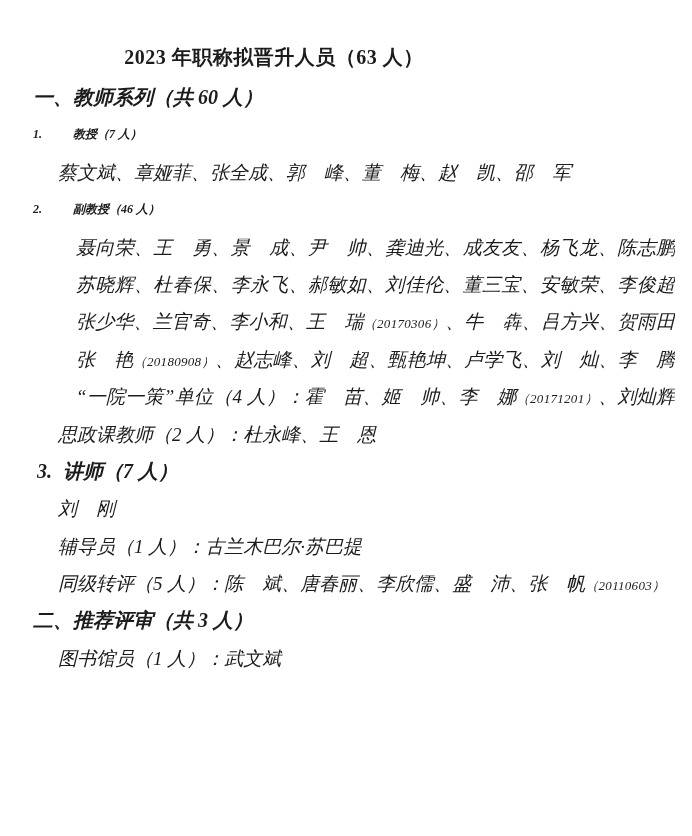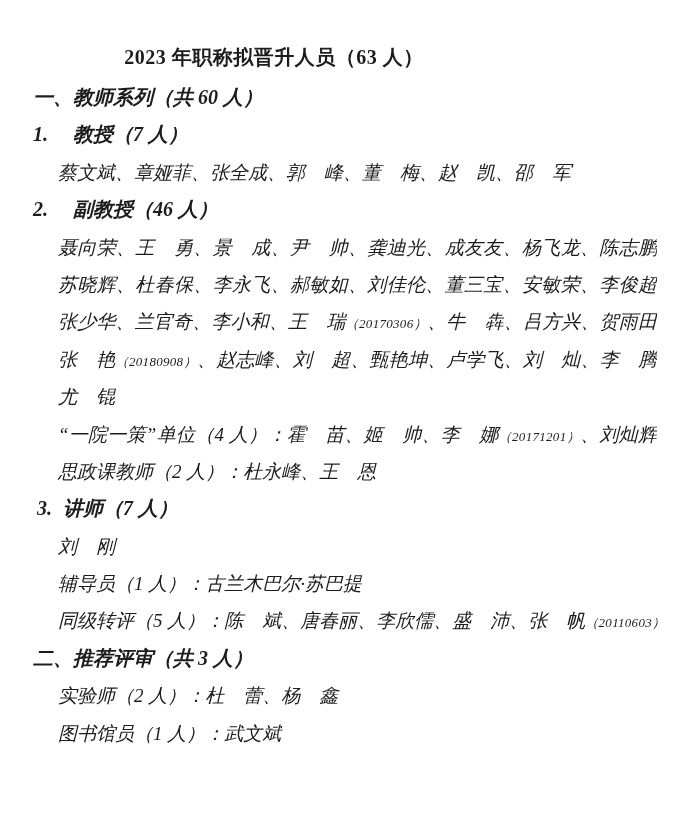--- a/index.html
+++ b/index.html
@@ -33,21 +33,21 @@
   }
   
   .line.heading {
     font-weight: bold;
     font-size: 20px;
     padding-left: 33px;
   }
   
   .line.numbered {
     font-weight: bold;
-    font-size: 20px;
+    font-size: 12px;
     padding-left: 33px;
   }
   .line.numbered .marker {
     display: inline-block;
     width: 40px;
   }
   
   .line.numbered-tight {
     font-weight: bold;
     font-size: 20px;
@@ -58,21 +58,21 @@
     width: 26px;
   }
   
   .line.text {
     font-size: 19px;
     padding-left: 58px;
   }
   
   .line.text-justified {
     font-size: 19px;
-    padding-left: 58px;
+    padding-left: 76px;
     width: 599px;
     text-align: justify;
     text-align-last: justify;
     -moz-text-align-last: justify;
     white-space: normal;
     overflow: hidden;
     height: 37.4px;
   }
   
   .line.text-long {
@@ -91,24 +91,22 @@
   <div class="doc-title">2023 年职称拟晋升人员（63 人）</div>
   <div>
       <div class="line heading"><span class="seg-text">一、教师系列（共 60 人）</span></div>
       <div class="line numbered"><span class="marker">1.</span><span class="seg-text">教授（7 人）</span></div>
       <div class="line text"><span class="seg-text">蔡文斌、章娅菲、张全成、郭　峰、董　梅、赵　凯、邵　军</span></div>
       <div class="line numbered"><span class="marker">2.</span><span class="seg-text">副教授（46 人）</span></div>
       <div class="line text-justified"><span class="seg-text">聂向荣、王　勇、景　成、尹　帅、龚迪光、成友友、杨飞龙、陈志鹏</span></div>
       <div class="line text-justified"><span class="seg-text">苏晓辉、杜春保、李永飞、郝敏如、刘佳伦、董三宝、安敏荣、李俊超</span></div>
       <div class="line text-justified"><span class="seg-text">张少华、兰官奇、李小和、王　瑞</span><span class="seg-small">（20170306）</span><span class="seg-text">、牛　犇、吕方兴、贺雨田</span></div>
       <div class="line text-justified"><span class="seg-text">张　艳</span><span class="seg-small">（20180908）</span><span class="seg-text">、赵志峰、刘　超、甄艳坤、卢学飞、刘　灿、李　腾</span></div>
-      <div class="line text"><span class="seg-text">尤　锟</span></div>
       <div class="line text-justified"><span class="seg-text">“一院一策”单位（4 人）：霍　苗、姬　帅、李　娜</span><span class="seg-small">（20171201）</span><span class="seg-text">、刘灿辉</span></div>
       <div class="line text"><span class="seg-text">思政课教师（2 人）：杜永峰、王　恩</span></div>
       <div class="line numbered-tight"><span class="marker">3.</span><span class="seg-text">讲师（7 人）</span></div>
       <div class="line text"><span class="seg-text">刘　刚</span></div>
       <div class="line text"><span class="seg-text">辅导员（1 人）：古兰木巴尔·苏巴提</span></div>
       <div class="line text-long"><span class="seg-text">同级转评（5 人）：陈　斌、唐春丽、李欣儒、盛　沛、张　帆</span><span class="seg-small">（20110603）</span></div>
       <div class="line heading"><span class="seg-text">二、推荐评审（共 3 人）</span></div>
-      <div class="line text"><span class="seg-text">实验师（2 人）：杜　蕾、杨　鑫</span></div>
       <div class="line text"><span class="seg-text">图书馆员（1 人）：武文斌</span></div>
     </div>
 </div>
 
 </body></html>

